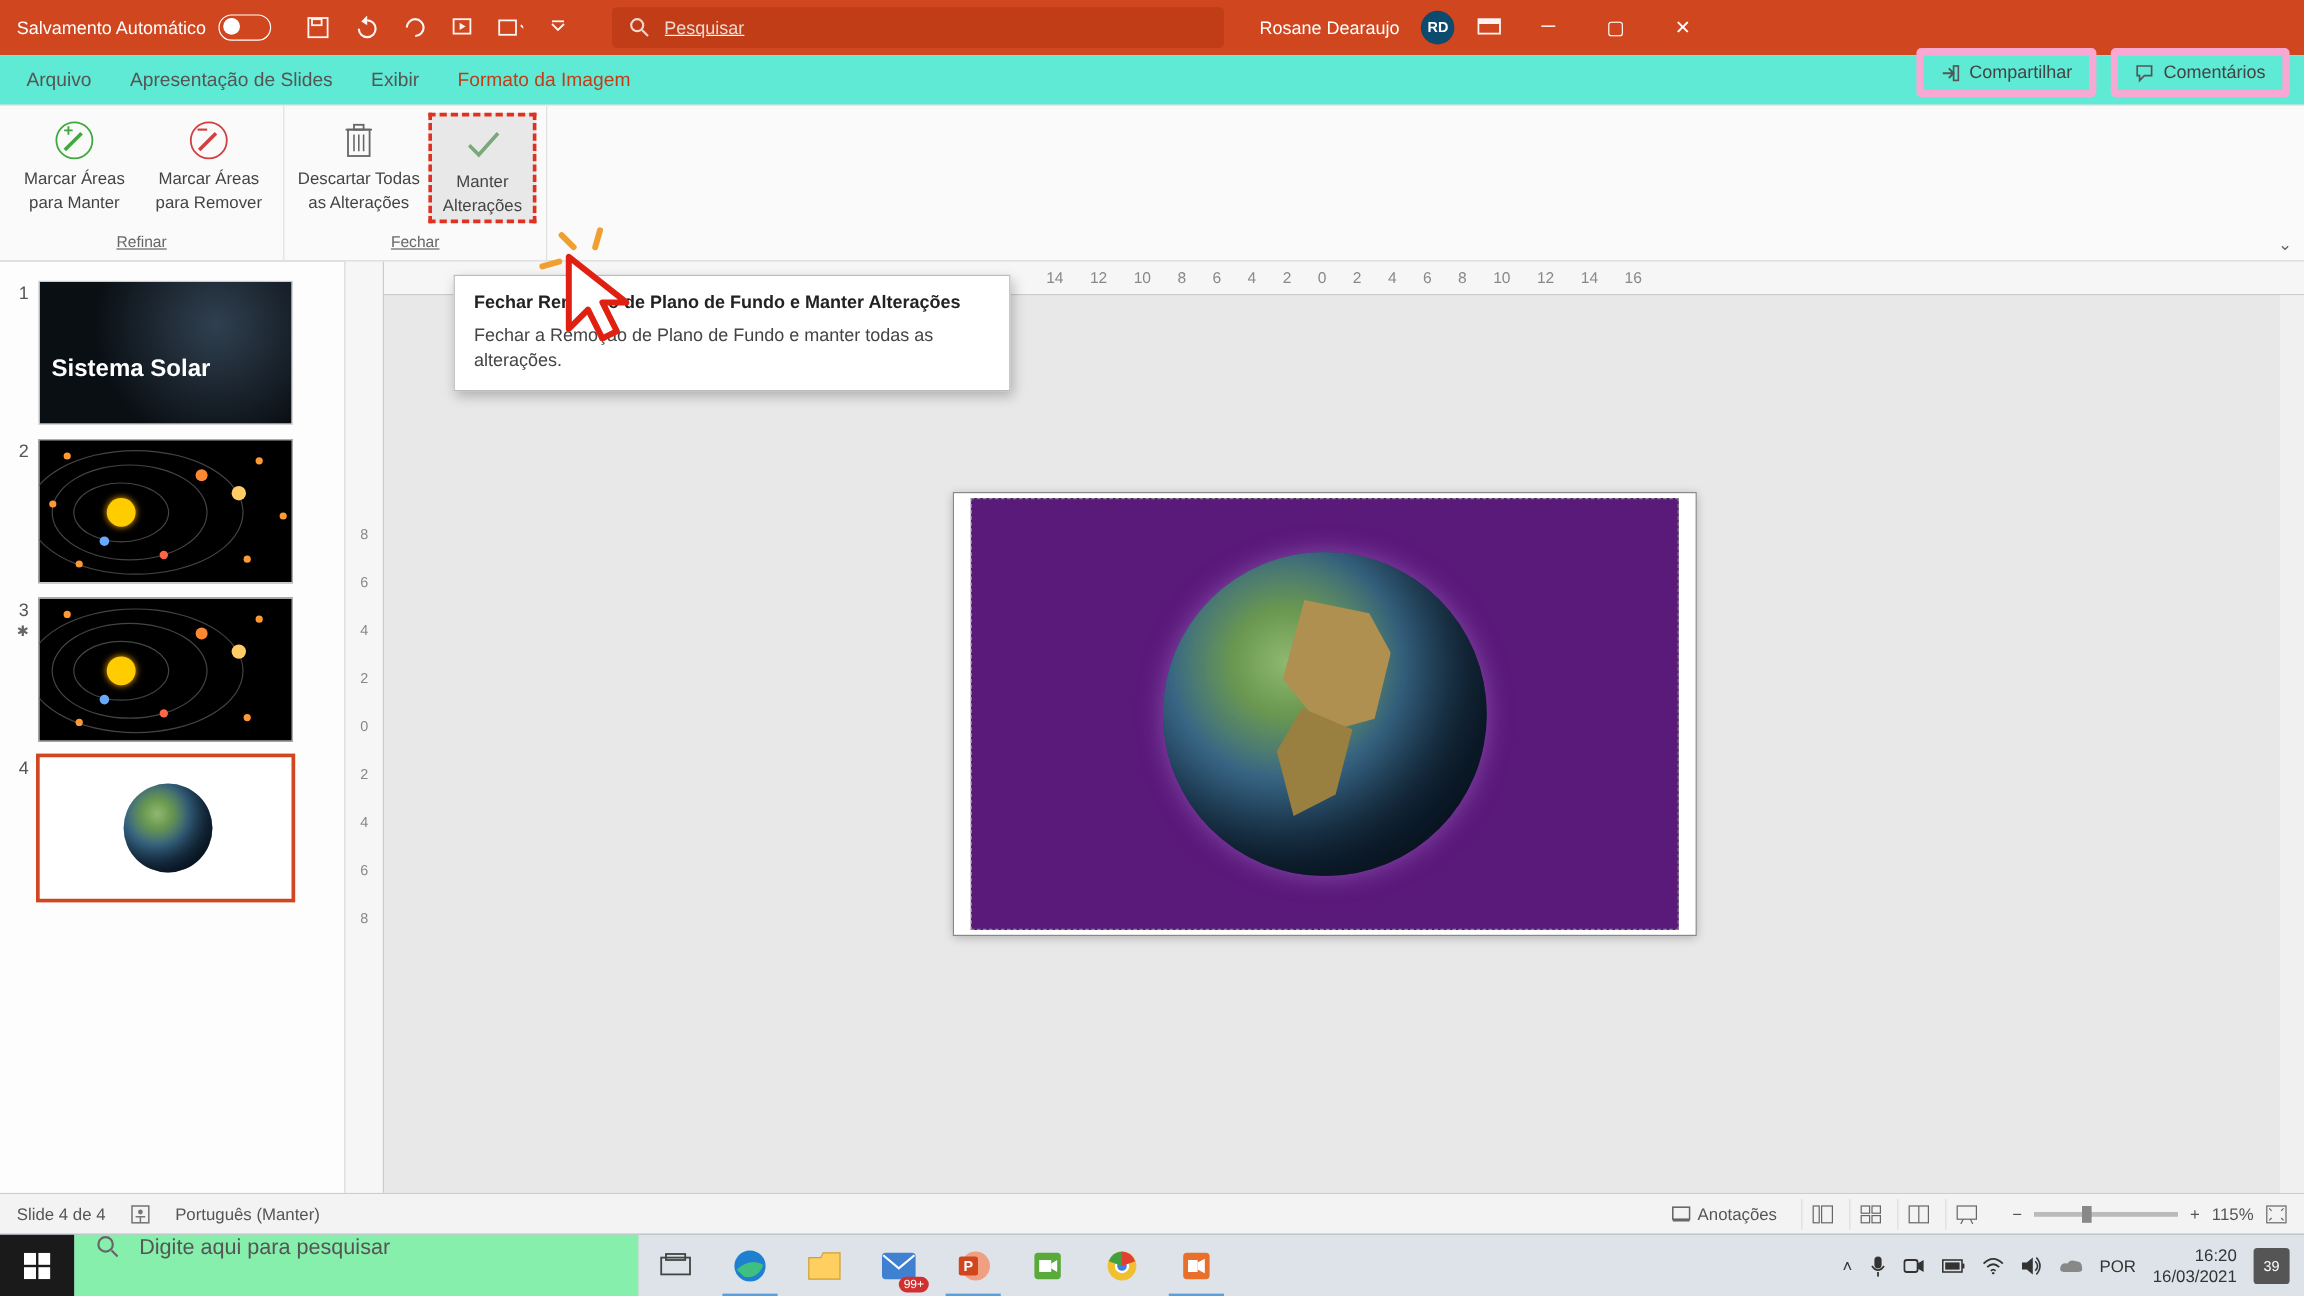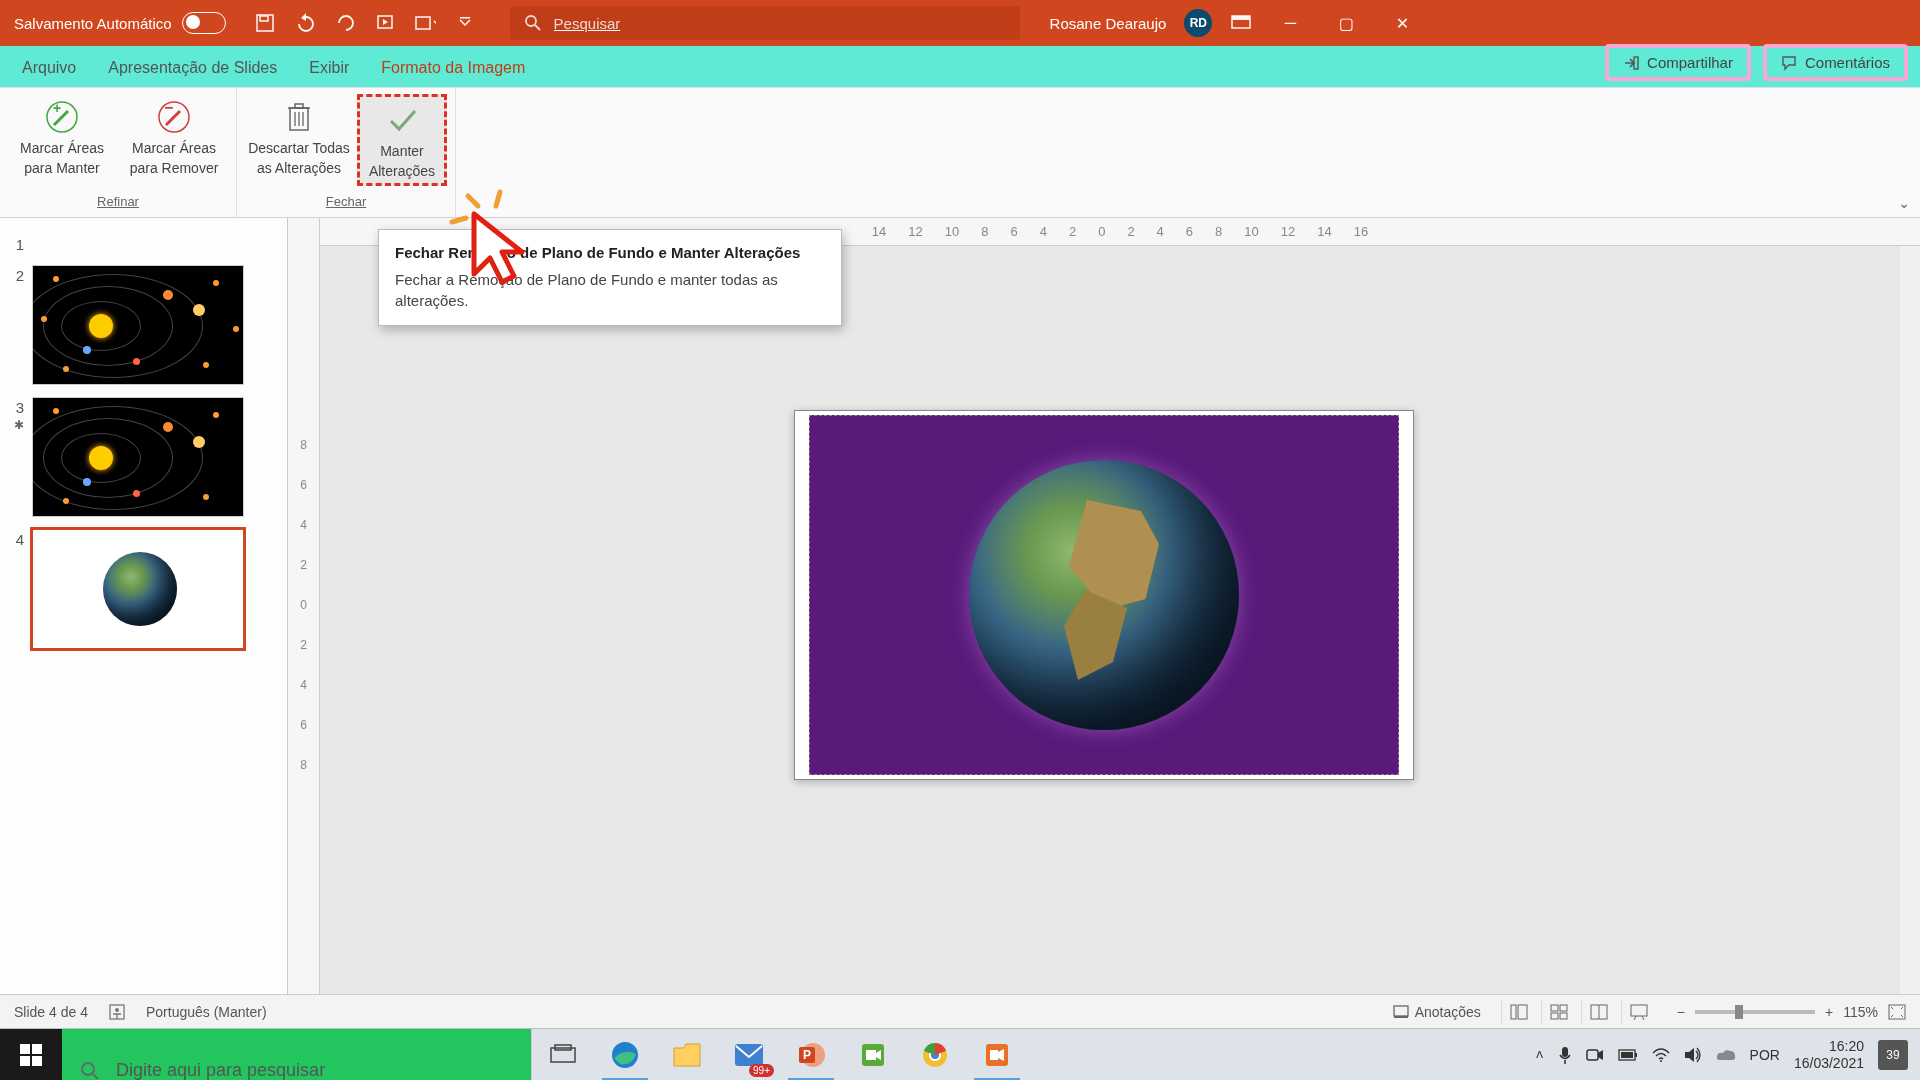--- a/index.html
+++ b/index.html
@@ -20,21 +20,21 @@
 .user-badge { width: 28px; height: 28px; border-radius: 50%; background: #0c4a6e; display: flex; align-items: center; justify-content: center; font-size: 12px; font-weight: 600; }
 .win-controls { display: flex; }
 .win-btn { width: 56px; height: 46px; display: flex; align-items: center; justify-content: center; font-size: 16px; }
 
 
 .tabs-row { height: 42px; background: #5eead4; display: flex; align-items: flex-end; padding: 0 6px; border-bottom: 1px solid #e0e0e0; }
 .tab { padding: 10px 16px; font-size: 16px; color: #555; }
 .tab.active { color: #c03d18; border-bottom: 3px solid #c03d18; font-weight: 500; }
 .tab.fmt { color: #c03d18; }
 .tabs-spacer { flex: 1; }
-.tab-btn { padding: 6px 14px; border: 4px solid #f9a8d4; border-radius: 4px; margin: 0 6px 6px; font-size: 15px; color: #444; display: flex; align-items: center; gap: 8px; }
+.tab-btn { padding: 6px 14px; border: 6px solid #f9a8d4; border-radius: 4px; margin: 0 6px 6px; font-size: 15px; color: #444; display: flex; align-items: center; gap: 8px; }
 
 
 .ribbon { height: 130px; background: #fafafa; border-bottom: 1px solid #d0d0d0; display: flex; position: relative; }
 .ribbon-group { display: flex; flex-direction: column; align-items: center; padding: 6px 8px 4px; border-right: 1px solid #e0e0e0; }
 .ribbon-btns { display: flex; gap: 4px; }
 .ribbon-btn { display: flex; flex-direction: column; align-items: center; width: 108px; padding: 4px 2px; font-size: 14px; color: #444; text-align: center; gap: 4px; }
 .ribbon-btn.narrow { width: 90px; }
 .ribbon-btn-icon { width: 38px; height: 38px; display: flex; align-items: center; justify-content: center; }
 .ribbon-group-label { font-size: 13px; color: #666; margin-top: auto; padding-bottom: 4px; text-decoration: underline; }
 .highlight-box { border: 3px dashed #e03020; background: #e8e8e8; }
@@ -81,21 +81,21 @@
 .status-spacer { flex: 1; }
 .view-btns { display: flex; gap: 4px; }
 .view-btn { width: 36px; height: 26px; display: flex; align-items: center; justify-content: center; border-left: 1px solid #ddd; }
 .zoom { display: flex; align-items: center; gap: 10px; }
 .zoom-slider { width: 120px; height: 4px; background: #bbb; position: relative; }
 .zoom-slider::after { content: ""; position: absolute; width: 8px; height: 14px; background: #888; top: -5px; left: 40px; }
 
 
 .taskbar { height: 52px; background: #dde3e8; display: flex; align-items: center; border-top: 1px solid #b8c0c8; }
 .start-btn { width: 62px; height: 52px; background: #1a1a1a; color: #fff; display: flex; align-items: center; justify-content: center; font-size: 22px; }
-.task-search { flex: 0 0 470px; height: 52px; display: flex; align-items: flex-end; padding: 0 18px; gap: 16px; font-size: 18px; color: #555; background: #22c55e; border-right: 1px solid #ccc; }
+.task-search { flex: 0 0 470px; height: 52px; display: flex; align-items: flex-start; padding: 0 18px; gap: 16px; font-size: 18px; color: #555; background: #86efac; border-right: 1px solid #ccc; }
 .task-icons { display: flex; align-items: center; height: 52px; }
 .task-icon { width: 62px; height: 52px; display: flex; align-items: center; justify-content: center; font-size: 24px; position: relative; }
 .task-icon.active::after { content: ""; position: absolute; bottom: 0; left: 8px; right: 8px; height: 3px; background: #5aa0e0; }
 .task-spacer { flex: 1; }
 .tray { display: flex; align-items: center; gap: 14px; padding: 0 12px; font-size: 14px; color: #333; }
 .tray-time { display: flex; flex-direction: column; align-items: flex-end; font-size: 14px; line-height: 1.2; }
 .notif-badge { width: 30px; height: 30px; background: #555; color: #fff; border-radius: 3px; display: flex; align-items: center; justify-content: center; font-size: 12px; }
 
 svg { display: block; }
 </style>
@@ -261,20 +261,23 @@
     <line x1="4" y1="34" x2="18" y2="30" stroke="#f0a030" stroke-width="5" stroke-linecap="round"></line>
 
     <path d="M26 26 L26 86 L42 70 L54 94 L66 88 L54 64 L74 64 Z" fill="#fff" stroke="#e02010" stroke-width="5" stroke-linejoin="round"></path>
   </svg>
 </div>
 
 <div class="workspace">
   <div class="thumb-pane">
     <div class="thumb-row">
       <div class="thumb-num">1</div>
+      <div class="thumb" style="background: radial-gradient(circle at 70% 30%, #304050 0%, #0a0f14 60%)">
+        <div class="slide1-text">Sistema Solar</div>
+      </div>
     </div>
     <div class="thumb-row">
       <div class="thumb-num">2</div>
       <div class="thumb solar-bg">
         <div class="sun"></div>
         <div class="orbit" style="width:80px;height:50px;top:35px;left:28px"></div>
         <div class="orbit" style="width:130px;height:80px;top:20px;left:10px"></div>
         <div class="orbit" style="width:180px;height:104px;top:8px;left:-10px"></div>
         <div class="planet-dot" style="width:10px;height:10px;background:#ff8833;top:24px;left:130px"></div>
         <div class="planet-dot" style="width:12px;height:12px;background:#ffcc66;top:38px;left:160px"></div>

